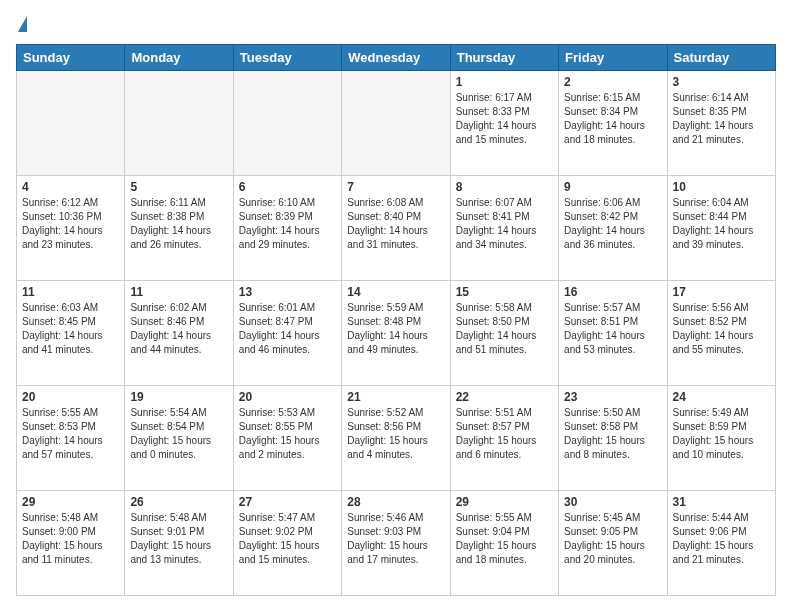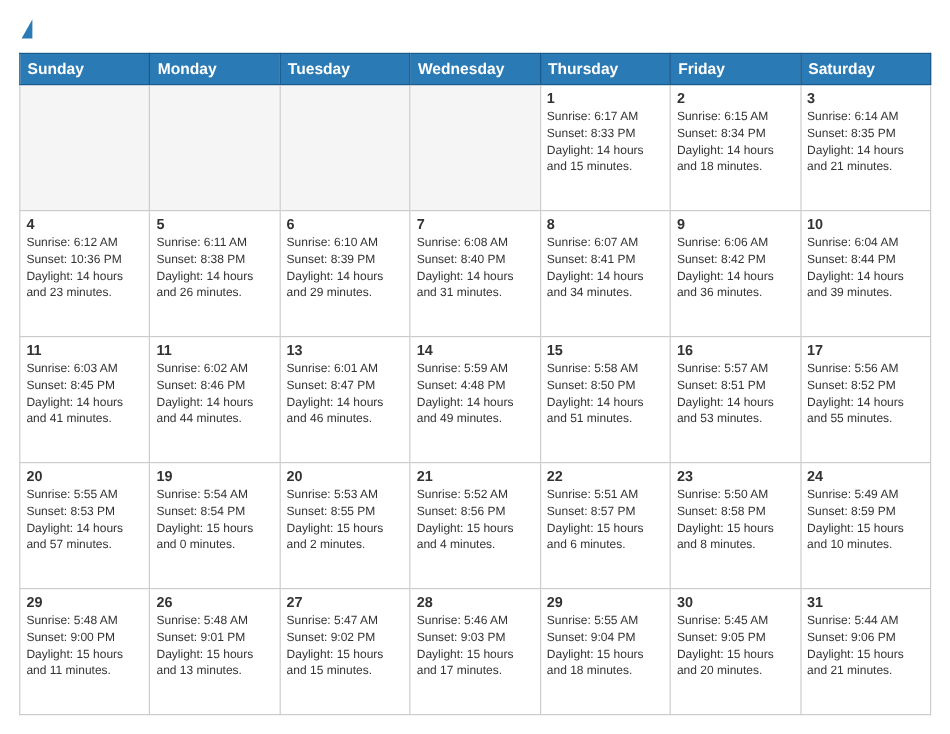--- a/index.html
+++ b/index.html
@@ -217,21 +217,21 @@
           </td>
           <td>
             <span class="day-num">13</span>
             <div class="day-info">Sunrise: 6:01 AM
 Sunset: 8:47 PM
 Daylight: 14 hours and 46 minutes.</div>
           </td>
           <td>
             <span class="day-num">14</span>
             <div class="day-info">Sunrise: 5:59 AM
-Sunset: 4:48 PM
+Sunset: 8:48 PM
 Daylight: 14 hours and 49 minutes.</div>
           </td>
           <td>
             <span class="day-num">15</span>
             <div class="day-info">Sunrise: 5:58 AM
 Sunset: 8:50 PM
 Daylight: 14 hours and 51 minutes.</div>
           </td>
           <td>
             <span class="day-num">16</span>

